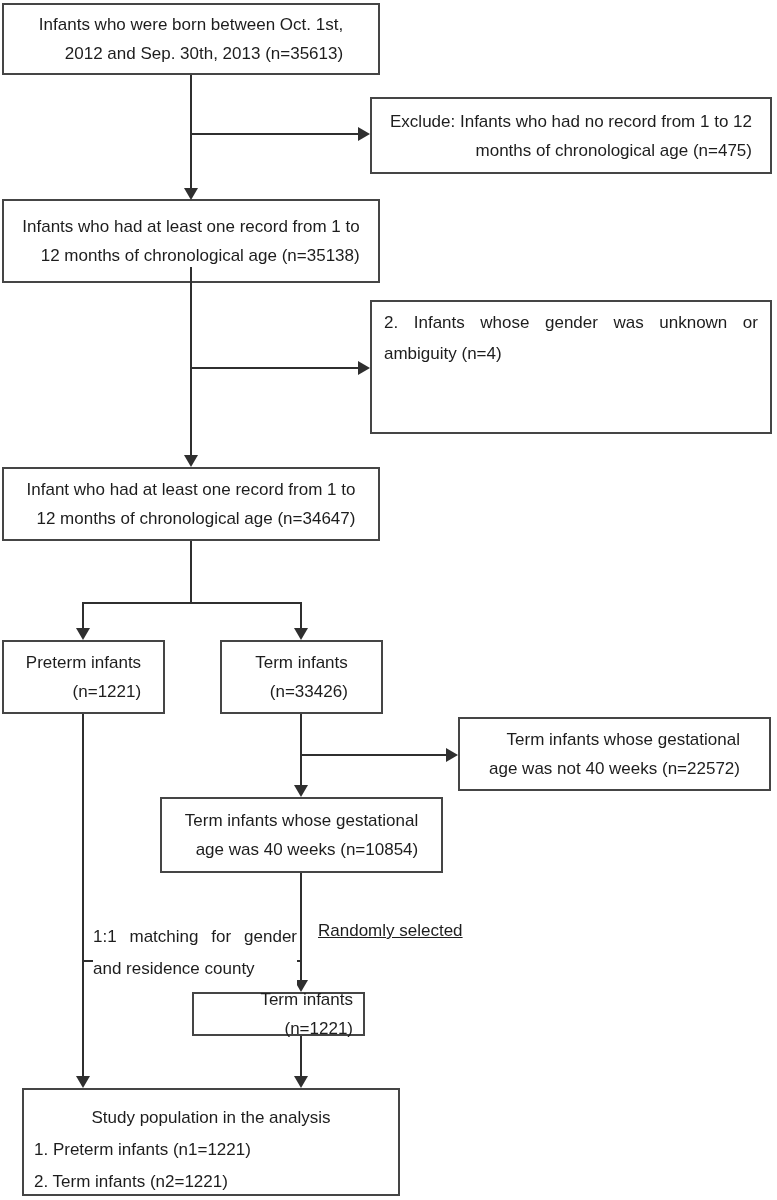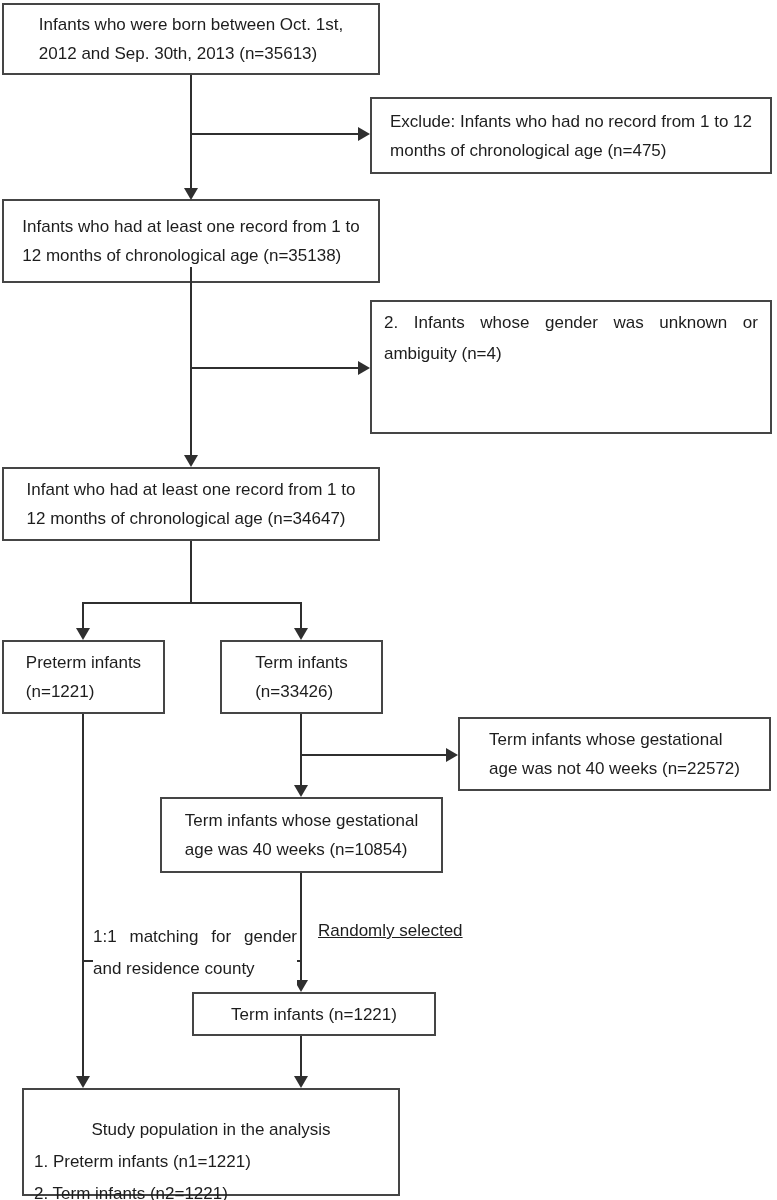--- a/index.html
+++ b/index.html
@@ -19,36 +19,36 @@
     overflow:hidden;
   }
   .box{
     position:absolute;
     box-sizing:border-box;
     border:2px solid var(--border);
     background:#ffffff;
     display:flex;
     align-items:center;
     justify-content:center;
-    text-align:left;
+    text-align:right;
     line-height:29px;
     padding:16px 10px;
   }
   .prelines{white-space:pre-line;}
   .box.blocky{
     display:block;
     text-align:justify;
     line-height:31px;
     padding:5px 12px;
   }
   .box.final{
     display:block;
     text-align:left;
     line-height:32px;
-    padding:24px 10px;
+    padding:12px 10px;
   }
   .box.final .ftitle{text-align:center;}
   .lineh,.linev{position:absolute;background:var(--line);}
   .lineh{height:2px;}
   .linev{width:2px;}
   .arrow-down{
     position:absolute;width:0;height:0;
     border-left:7px solid transparent;
     border-right:7px solid transparent;
     border-top:12px solid var(--line);
@@ -92,21 +92,21 @@
 
   <div class="box prelines" style="left:220px;top:640px;width:163px;height:74px;">Term infants
 (n=33426)</div>
 
   <div class="box prelines" style="left:458px;top:717px;width:313px;height:74px;">Term infants whose gestational
 age was not 40 weeks (n=22572)</div>
 
   <div class="box prelines" style="left:160px;top:797px;width:283px;height:76px;">Term infants whose gestational
 age was 40 weeks (n=10854)</div>
 
-  <div class="box" style="left:192px;top:992px;width:244px;height:44px;">Term infants (n=1221)</div>
+  <div class="box" style="left:192px;top:992px;width:173px;height:44px;">Term infants (n=1221)</div>
 
   <div class="box final" style="left:22px;top:1088px;width:378px;height:108px;">
     <div class="ftitle">Study population in the analysis</div>
     <div>1. Preterm infants (n1=1221)</div>
     <div>2. Term infants (n2=1221)</div>
   </div>
 
   <div class="linev" style="left:190px;top:75px;height:113px;"></div>
   <div class="arrow-down" style="left:184px;top:188px;"></div>
   <div class="lineh" style="left:190px;top:133px;width:168px;"></div>

